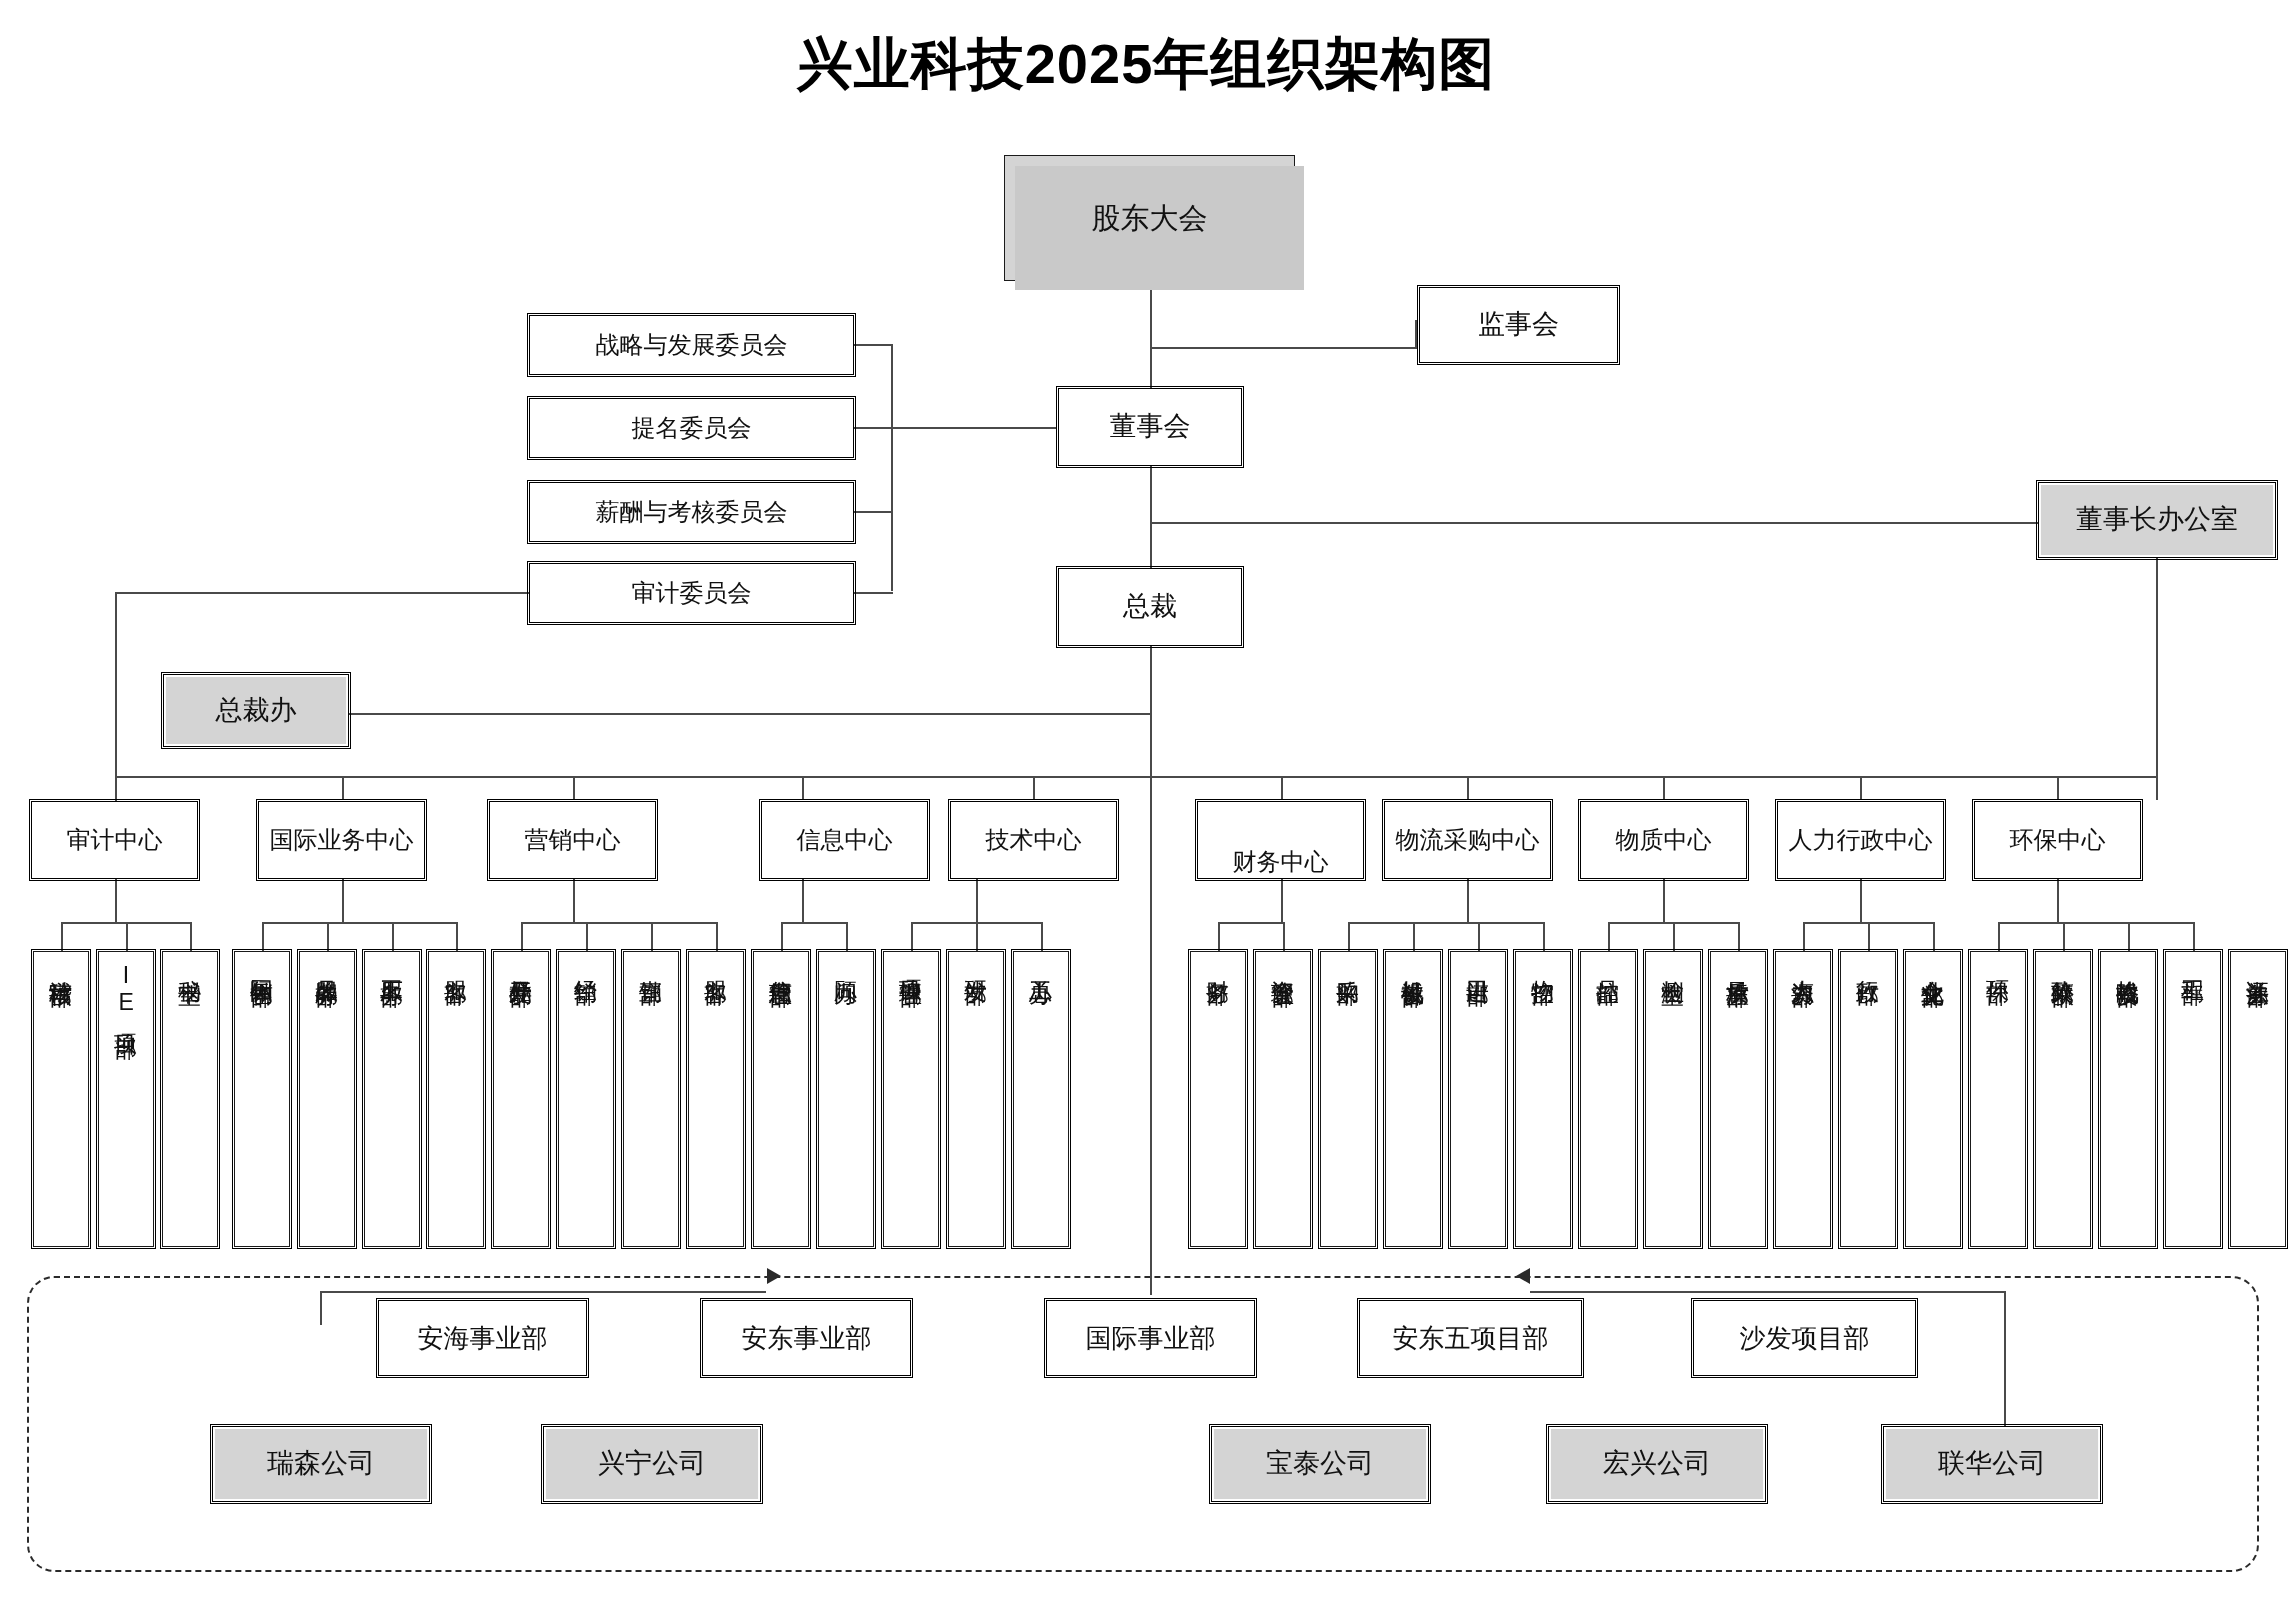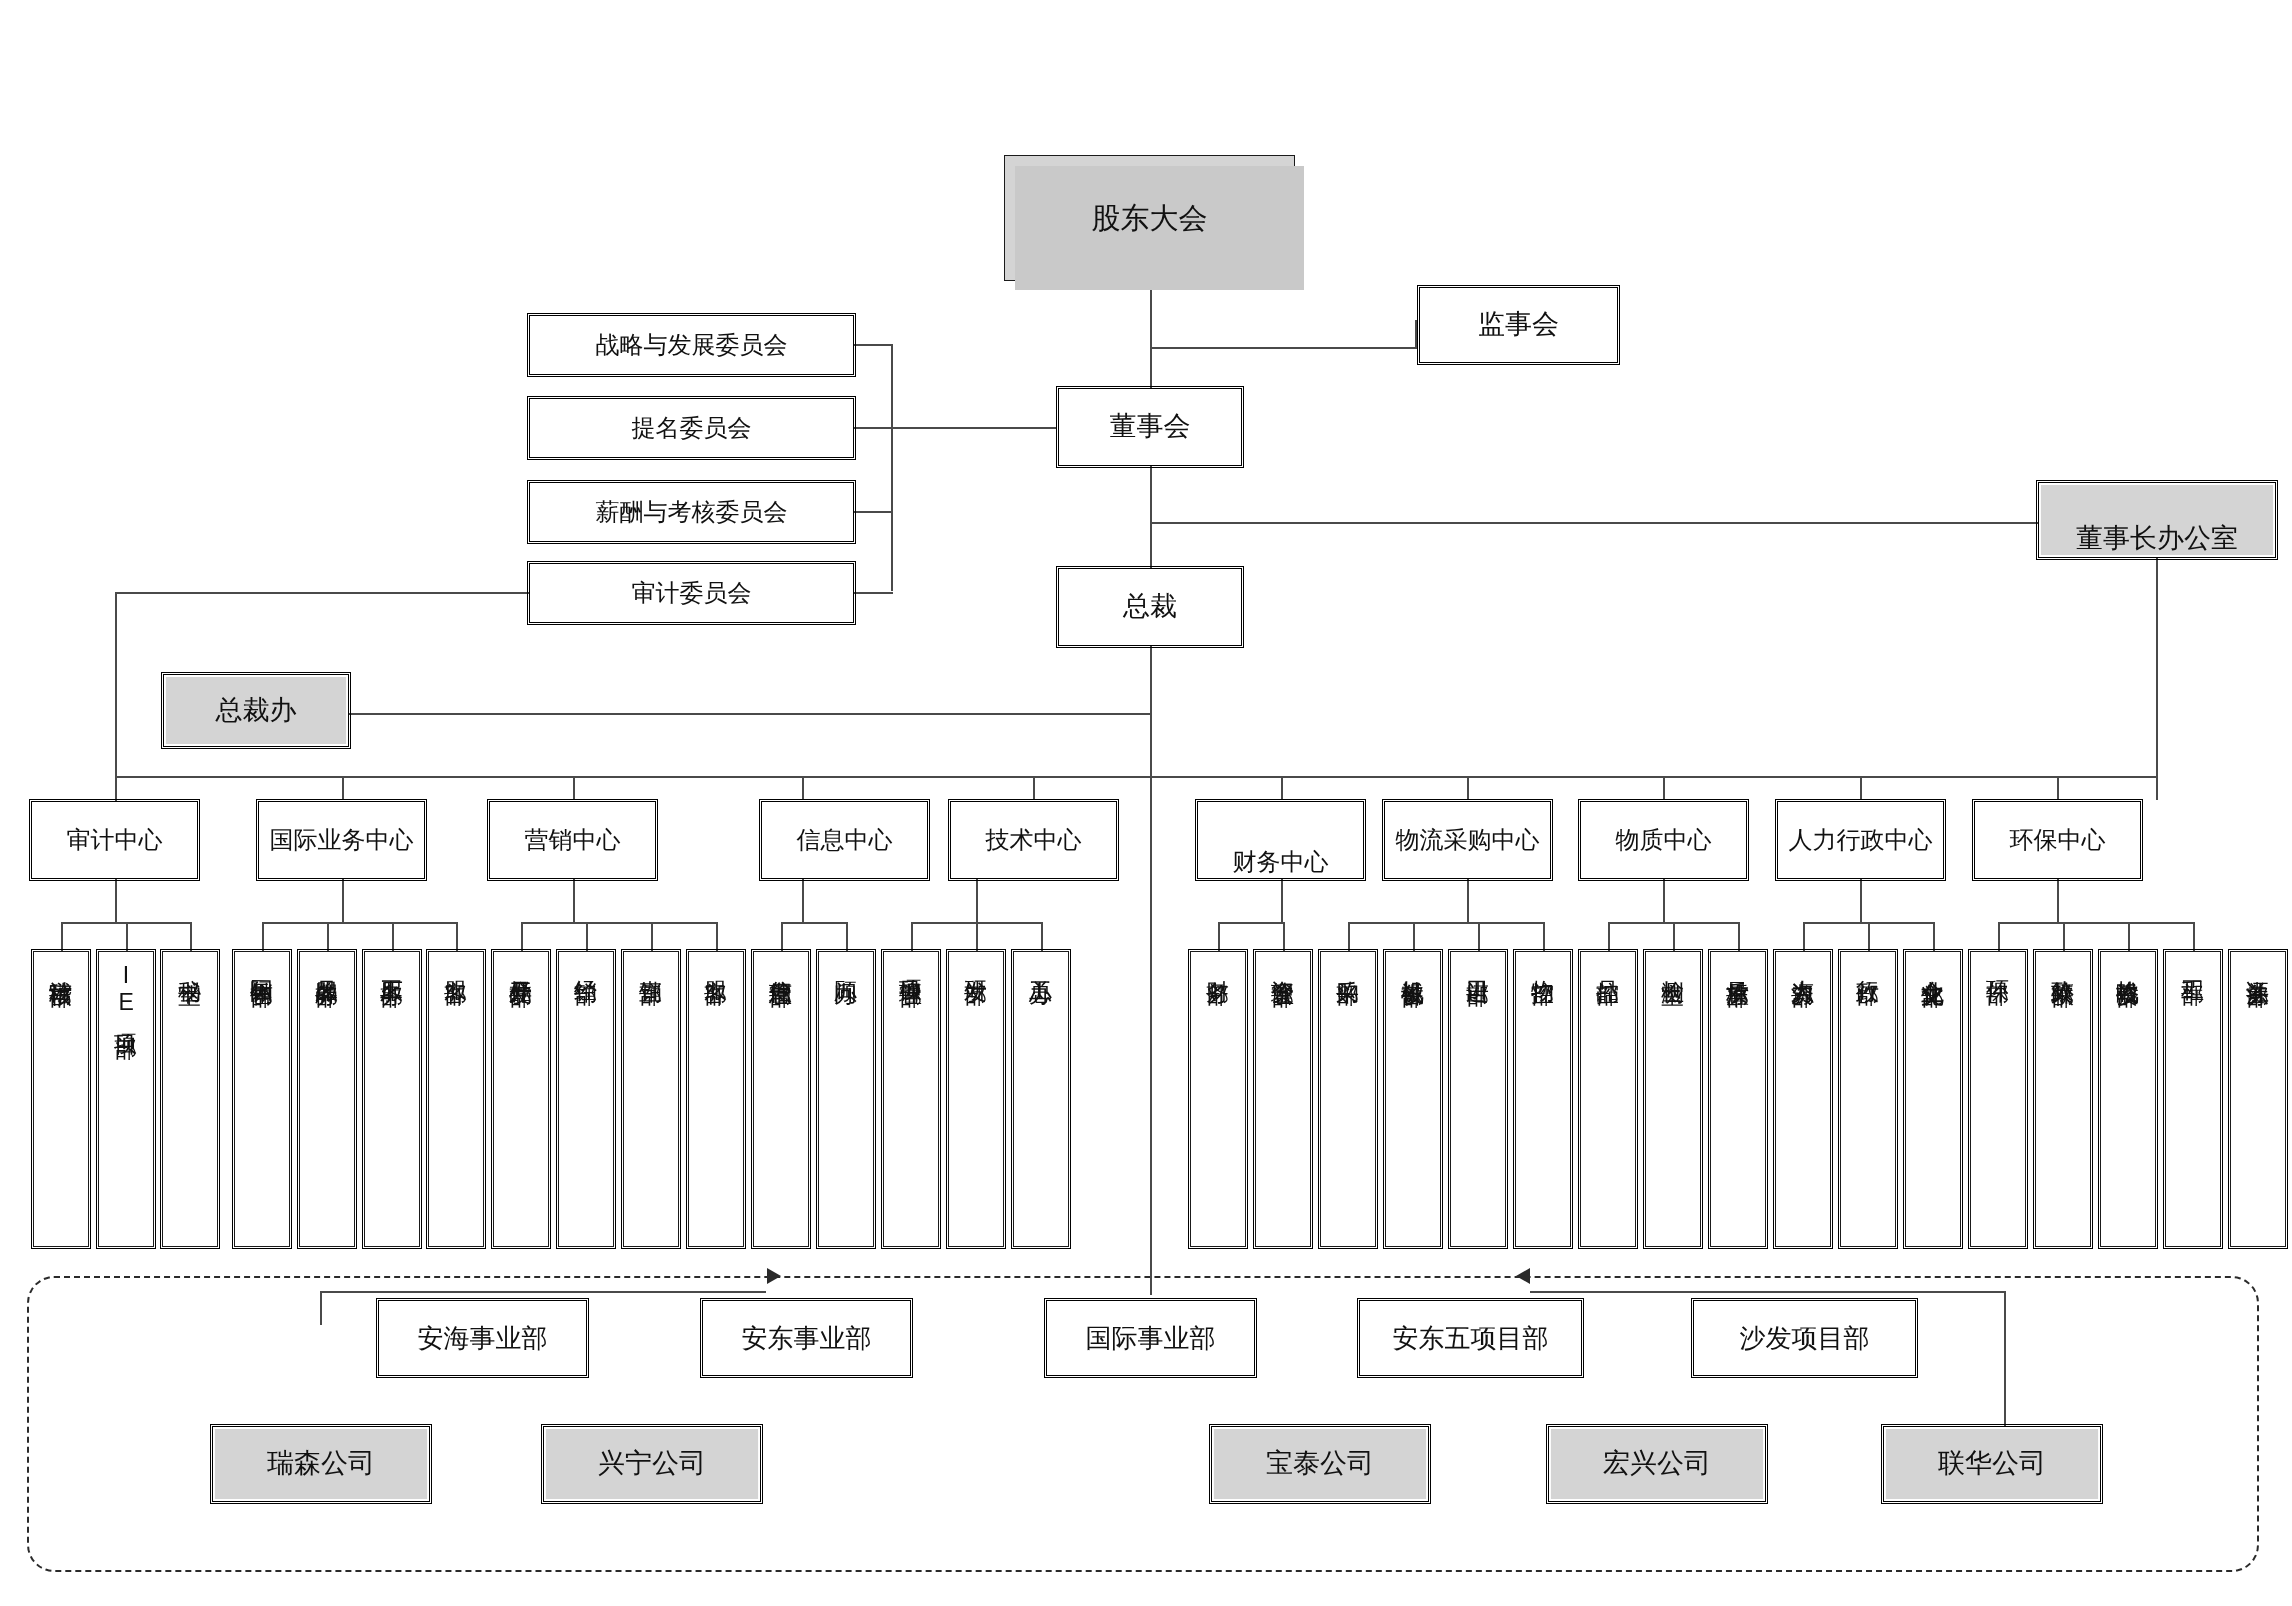--- a/index.html
+++ b/index.html
@@ -120,20 +120,21 @@
     border-top: 8.7px solid transparent;
     border-bottom: 8.7px solid transparent;
     border-right: 14.6px solid #2a2a2a;
   }
 </style>
 </head>
 <body>
 
 <div id="canvas">
 
+  <div class="title">兴业科技2025年组织架构图</div>
 
   <div class="ln lnv" style="left:1150px; top:281px; height:107px;"></div>
 
   <div class="ln lnh" style="left:1150px; top:347px; width:267px;"></div>
   <div class="ln lnv" style="left:1415px; top:320px; height:27px;"></div>
 
   <div class="ln lnv" style="left:891px; top:344px; height:247px;"></div>
   <div class="ln lnh" style="left:891px; top:427px; width:165px;"></div>
   <div class="ln lnh" style="left:854px; top:344px; width:39px;"></div>
   <div class="ln lnh" style="left:854px; top:427px; width:39px;"></div>
@@ -173,21 +174,21 @@
   </div>
 
   <div class="box dbl" style="left:1419px; top:287px; width:199px; height:76px; font-size:27px;">
     <span>监事会</span>
   </div>
 
   <div class="box dbl" style="left:1058px; top:388px; width:184px; height:78px; font-size:27px;">
     <span>董事会</span>
   </div>
 
-  <div class="box dbl shade" style="left:2038px; top:482px; width:238px; height:76px; font-size:27px;align-items:flex-end;">
+  <div class="box dbl shade" style="left:2038px; top:482px; width:238px; height:76px; font-size:27px;">
     <span>董事长办公室</span>
   </div>
 
   <div class="box dbl" style="left:1058px; top:568px; width:184px; height:78px; font-size:27px;">
     <span>总裁</span>
   </div>
 
   <div class="box dbl shade" style="left:163px; top:674px; width:186px; height:73px; font-size:27px;">
     <span>总裁办</span>
   </div>

